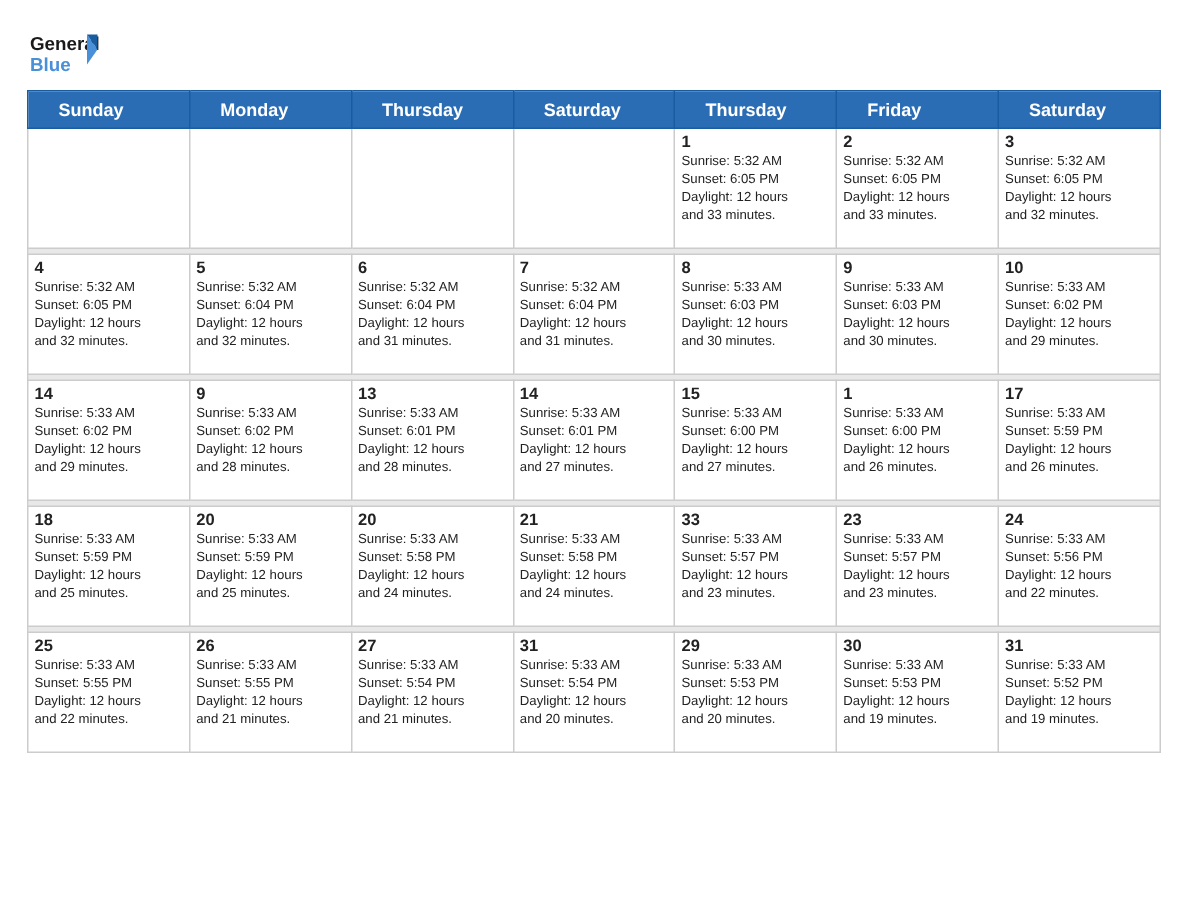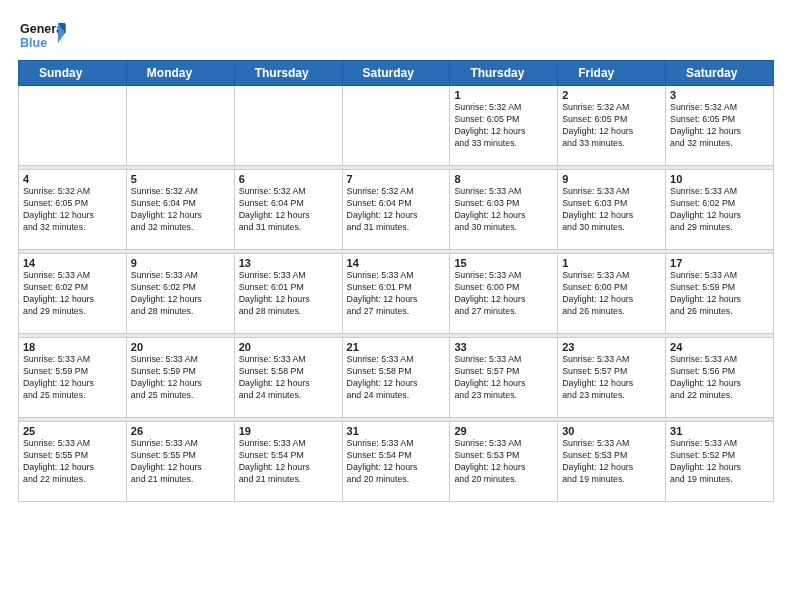--- a/index.html
+++ b/index.html
@@ -256,21 +256,21 @@
 and 22 minutes.</div>
           </td>
           <td>
             <div class="day-num">26</div>
             <div class="day-info" style="white-space: pre-line;">Sunrise: 5:33 AM
 Sunset: 5:55 PM
 Daylight: 12 hours
 and 21 minutes.</div>
           </td>
           <td>
-            <div class="day-num">19</div>
+            <div class="day-num">27</div>
             <div class="day-info" style="white-space: pre-line;">Sunrise: 5:33 AM
 Sunset: 5:54 PM
 Daylight: 12 hours
 and 21 minutes.</div>
           </td>
           <td>
             <div class="day-num">31</div>
             <div class="day-info" style="white-space: pre-line;">Sunrise: 5:33 AM
 Sunset: 5:54 PM
 Daylight: 12 hours

